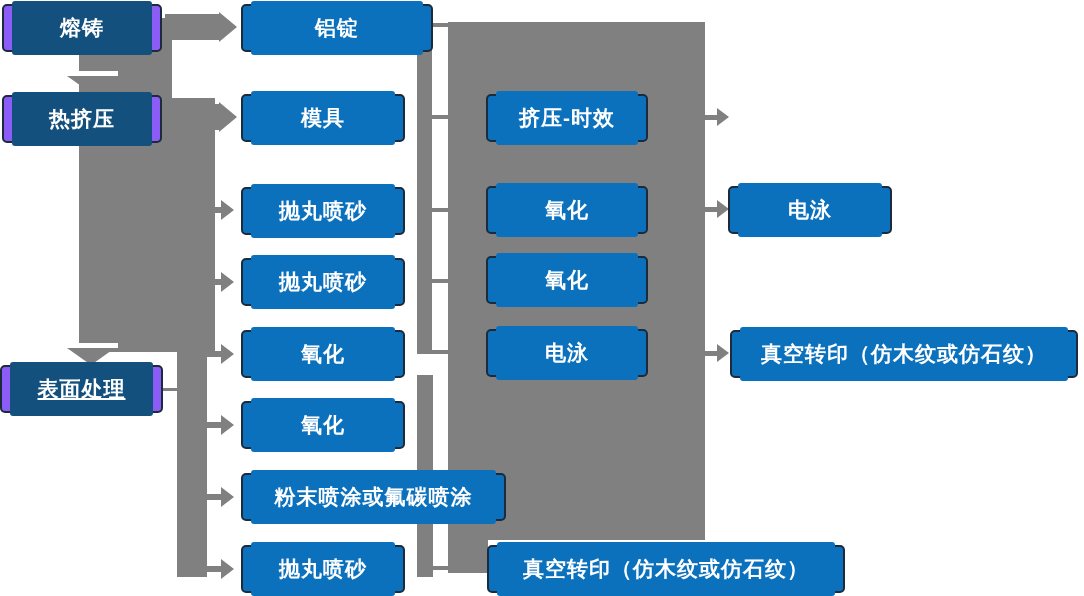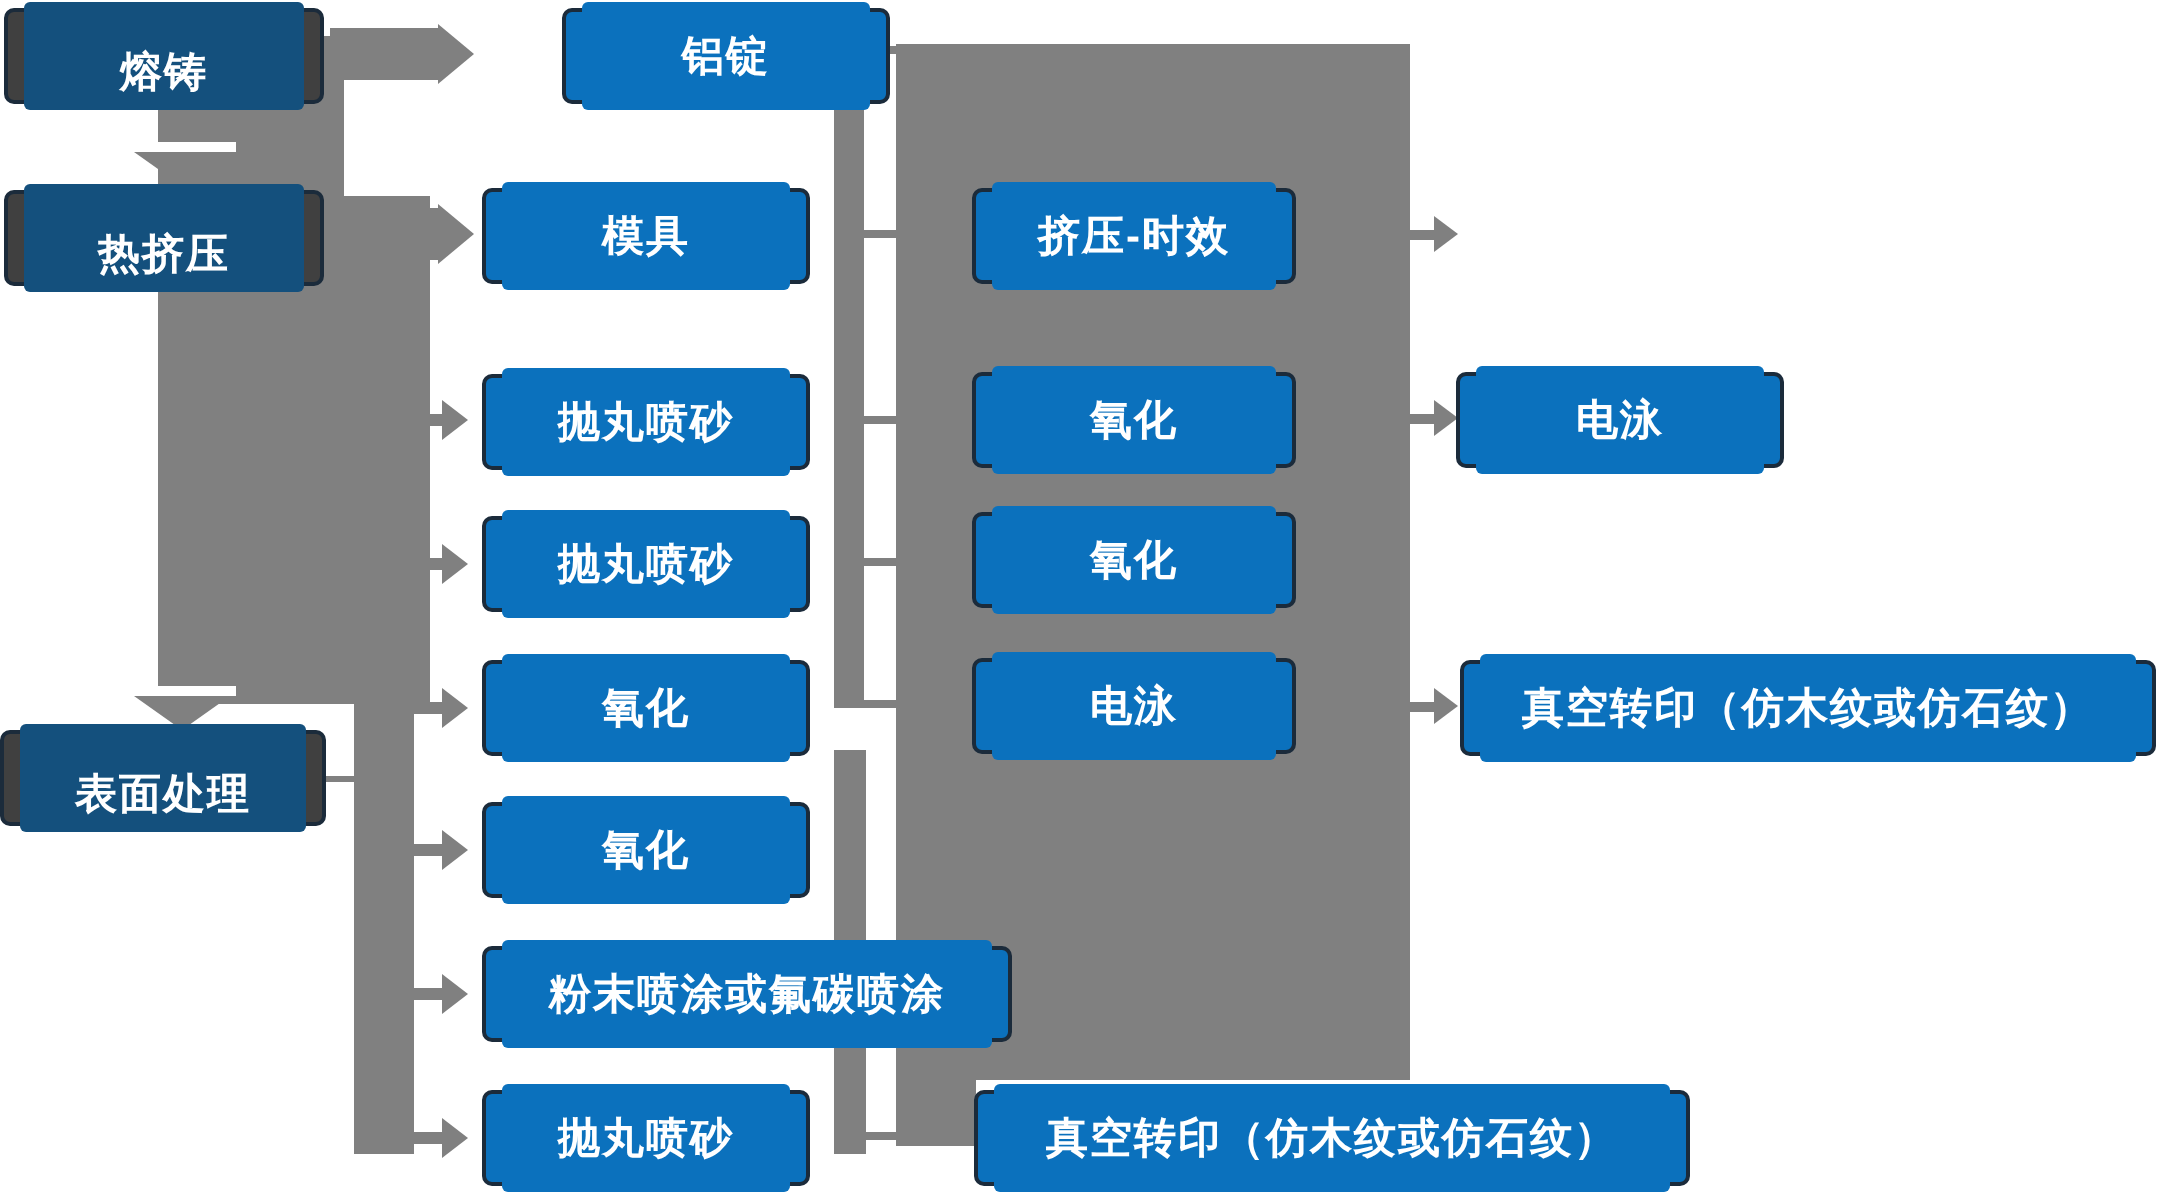--- a/index.html
+++ b/index.html
@@ -31,21 +31,21 @@
     letter-spacing:1px;
     white-space:nowrap;
   }
   .node::before{ 
     content:"";position:absolute;z-index:-1;
     left:8px;right:8px;top:-5px;bottom:-5px;
     border-radius:3px;
   }
   .blue{background:#0b71bd;}
   .blue::before{background:#0b71bd;}
-  .navy{background:#404040;align-items:flex-end;}
+  .navy{background:#8b5cf6;}
   .navy::before{background:#14507d;}
 </style>
 </head>
 <body>
 
 <div id="stage">
 
   <div class="gray" style="left:79px;top:18px;width:93px;height:334px;"></div>
   <div class="gray" style="left:172px;top:98px;width:43px;height:254px;"></div>
   <div class="gray" style="left:177px;top:352px;width:30px;height:225px;"></div>
@@ -95,25 +95,25 @@
   <div class="tri tri-right-tiny" style="left:717px;top:200px;"></div>
   <div class="gray" style="left:705px;top:351px;width:14px;height:5px;"></div>
   <div class="tri tri-right-tiny" style="left:717px;top:344px;"></div>
 
   <div class="node navy" style="left:2px;top:4px;width:160px;">
       <span>熔铸</span>
     </div>
   <div class="node navy" style="left:2px;top:95px;width:160px;font-family:Liberation Serif, serif;">
       <span>热挤压</span>
     </div>
-  <div class="node navy" style="left:0px;top:365px;width:163px;">
+  <div class="node navy" style="left:0px;top:365px;width:163px;text-decoration:underline;">
       <span>表面处理</span>
     </div>
 
-  <div class="node blue" style="left:241px;top:4px;width:164px;margin-left:40px;">
+  <div class="node blue" style="left:241px;top:4px;width:192px;">
       <span>铝锭</span>
     </div>
   <div class="node blue" style="left:241px;top:94px;width:164px;">
       <span>模具</span>
     </div>
   <div class="node blue" style="left:241px;top:187px;width:164px;">
       <span>抛丸喷砂</span>
     </div>
   <div class="node blue" style="left:241px;top:258px;width:164px;">
       <span>抛丸喷砂</span>

